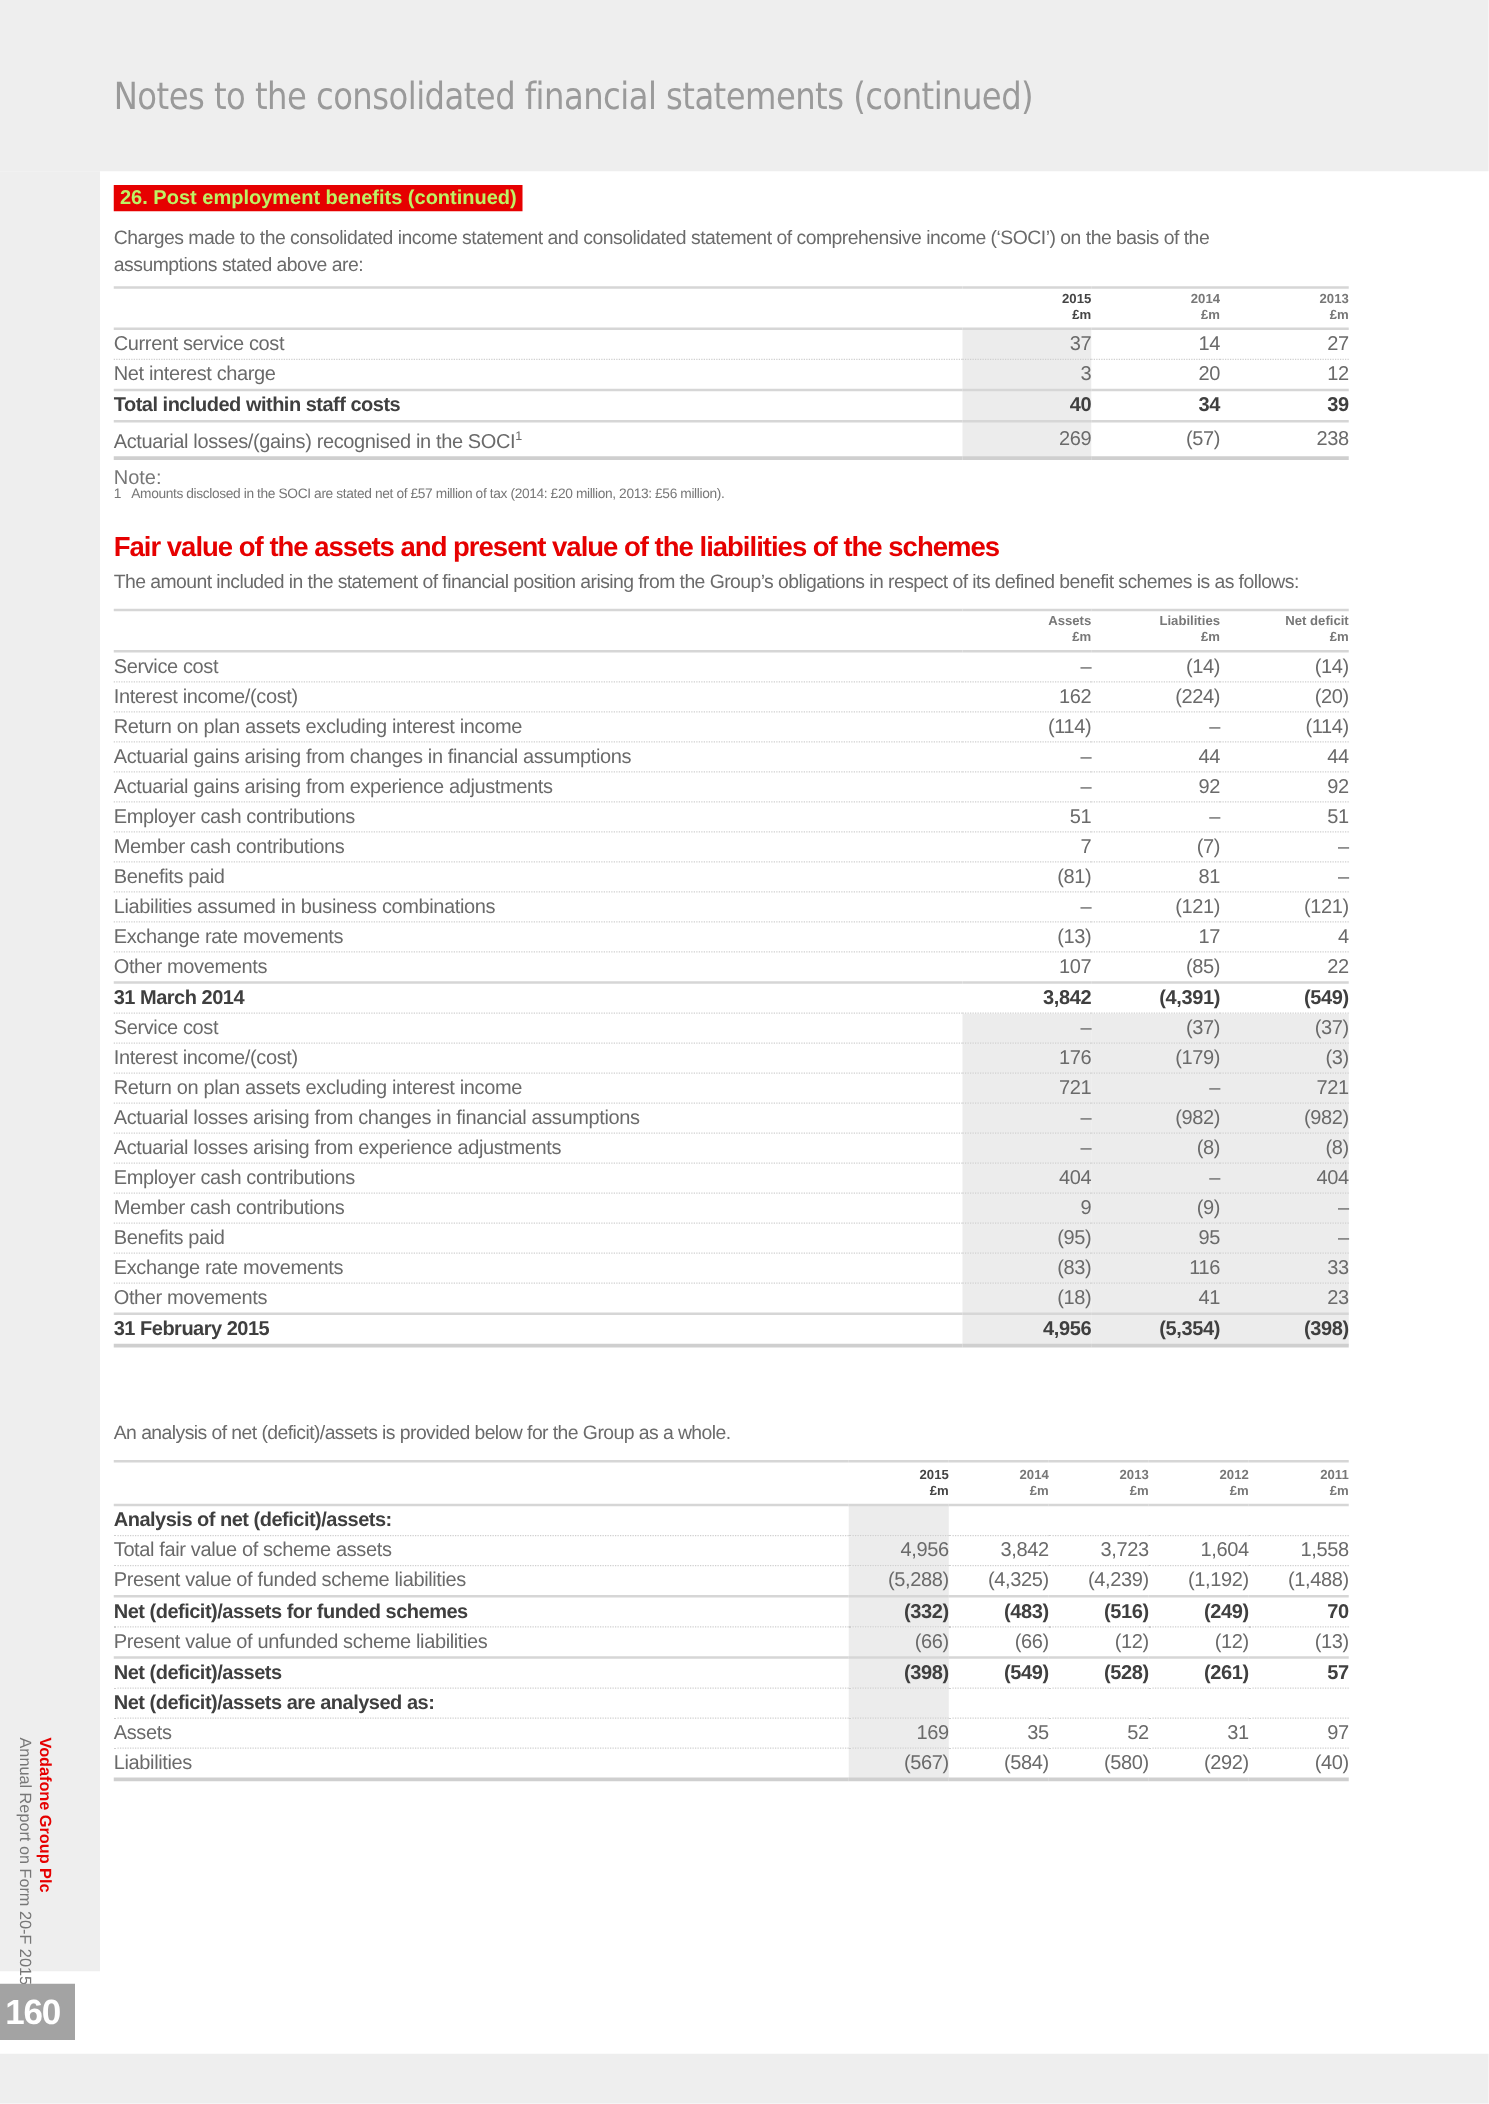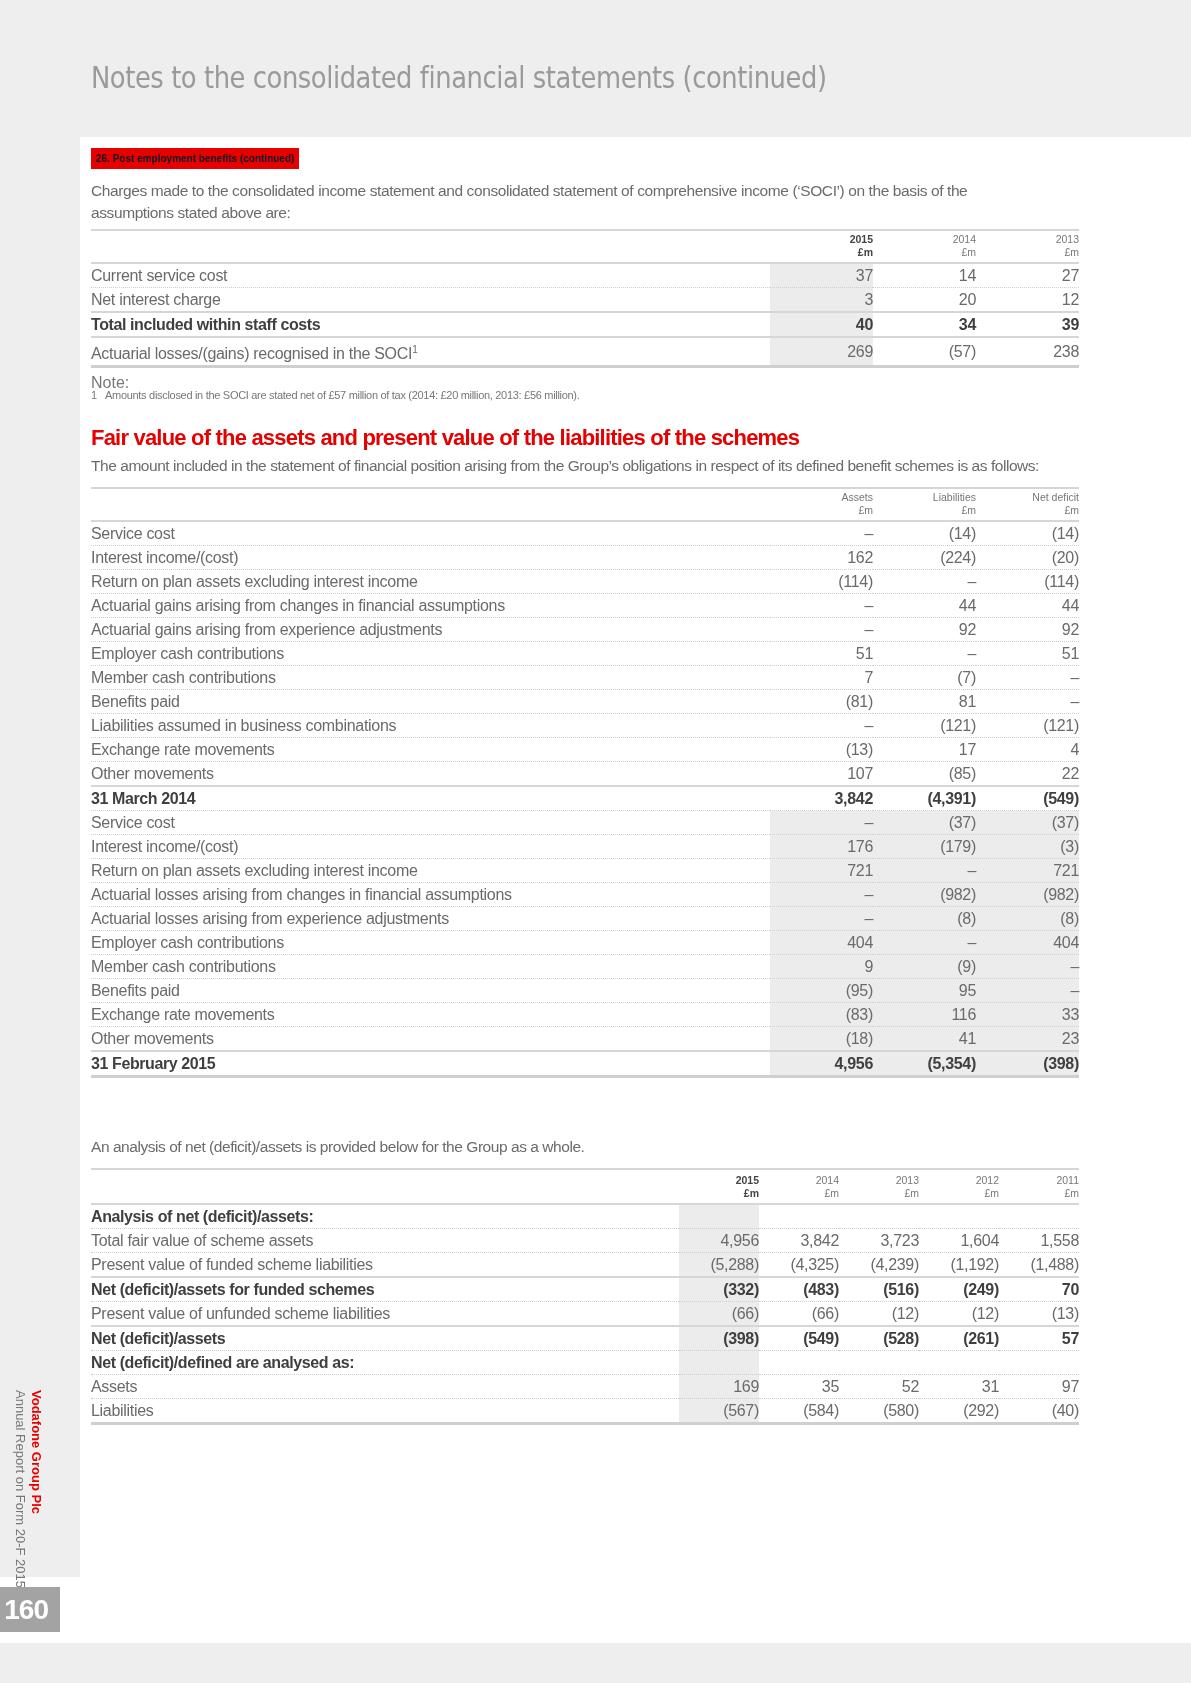--- a/index.html
+++ b/index.html
@@ -22,34 +22,34 @@
     background:#eeeeee;
   }
   .page-title {
     position:absolute; left:91px; top:60px;
     font-size:30px; font-weight:300; color:#9a9a9a; letter-spacing:-0.5px;
     font-family:"DejaVu Sans", sans-serif; font-weight:normal;
     transform:scaleX(0.86); transform-origin:left top;
   }
   .section-badge {
     position:absolute; left:91px; top:148px;
-    background:#e60000; color:#0f172a; font-weight:bold; font-size:10px;
+    background:#e60000; color:#bef264; font-weight:bold; font-size:16px;
     padding:3px 5px 3px 5px; line-height:15px;text-align:center;
   }
   .intro {
     position:absolute; left:91px; top:180px; width:920px;
     font-size:15.5px; line-height:22px; color:#6b6b6b; letter-spacing:-0.4px;
   }
   table { border-collapse:collapse; position:absolute; }
   td, th { padding:0; }
   .t1 { left:91px; top:229px; width:988px; }
   .t2 { left:91px; top:487px; width:988px; }
   .t3 { left:91px; top:1168px; width:988px; }
   .hdr th {
-    font-size:10.5px; line-height:13px; font-weight:normal; color:#777;
+    font-size:10.5px; line-height:13px; font-weight:bold; color:#777;
     text-align:right; vertical-align:bottom; padding:2px 0 3px 0;
     border-top:2px solid #d6d6d6;
     border-bottom:2px solid #d6d6d6;
   }
   .hdr th.cur { font-weight:bold; color:#444; }
   .row td {
     font-size:16px; line-height:23px; height:23px; color:#6a6a6a;
     border-bottom:1px dotted #cfcfcf; white-space:nowrap; letter-spacing:-0.3px;
   }
   .row td.num { text-align:right; }
@@ -368,21 +368,21 @@
       </tr>
       <tr class="row bold topline">
         <td class="label">Net (deficit)/assets</td>
         <td class="num shade">(398)</td>
         <td class="num">(549)</td>
         <td class="num">(528)</td>
         <td class="num">(261)</td>
         <td class="num">57</td>
       </tr>
       <tr class="row bold">
-        <td class="label">Net (deficit)/defined are analysed as:</td>
+        <td class="label">Net (deficit)/assets are analysed as:</td>
         <td class="num shade"></td>
         <td class="num"></td>
         <td class="num"></td>
         <td class="num"></td>
         <td class="num"></td>
       </tr>
       <tr class="row">
         <td class="label">Assets</td>
         <td class="num shade">169</td>
         <td class="num">35</td>

